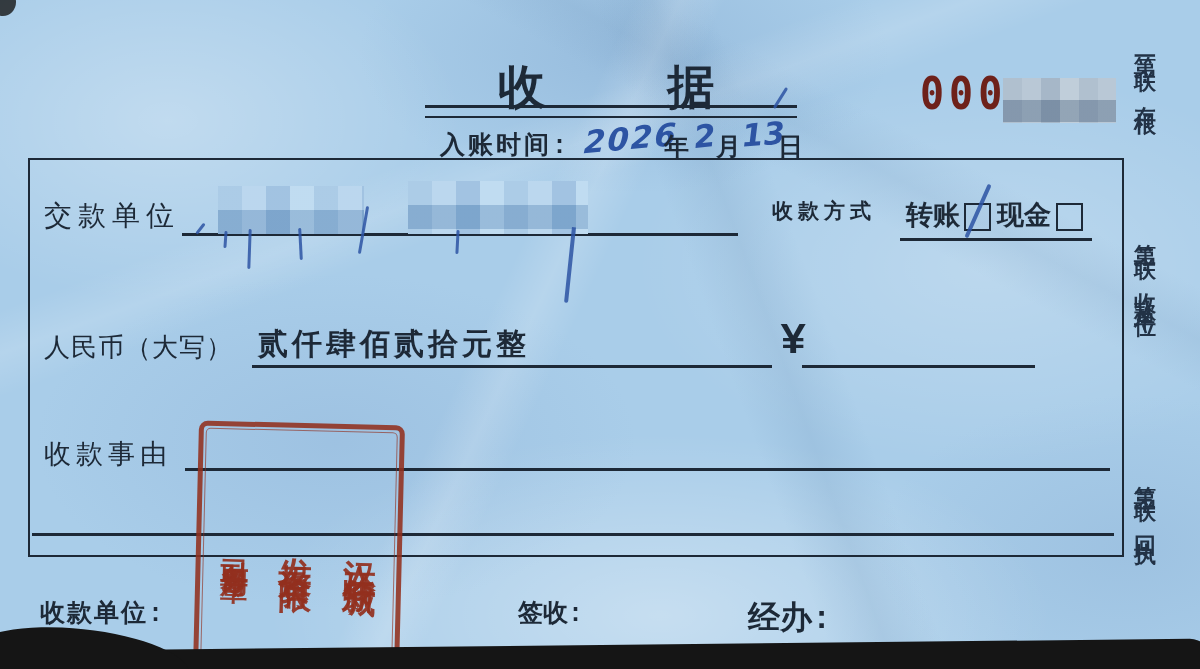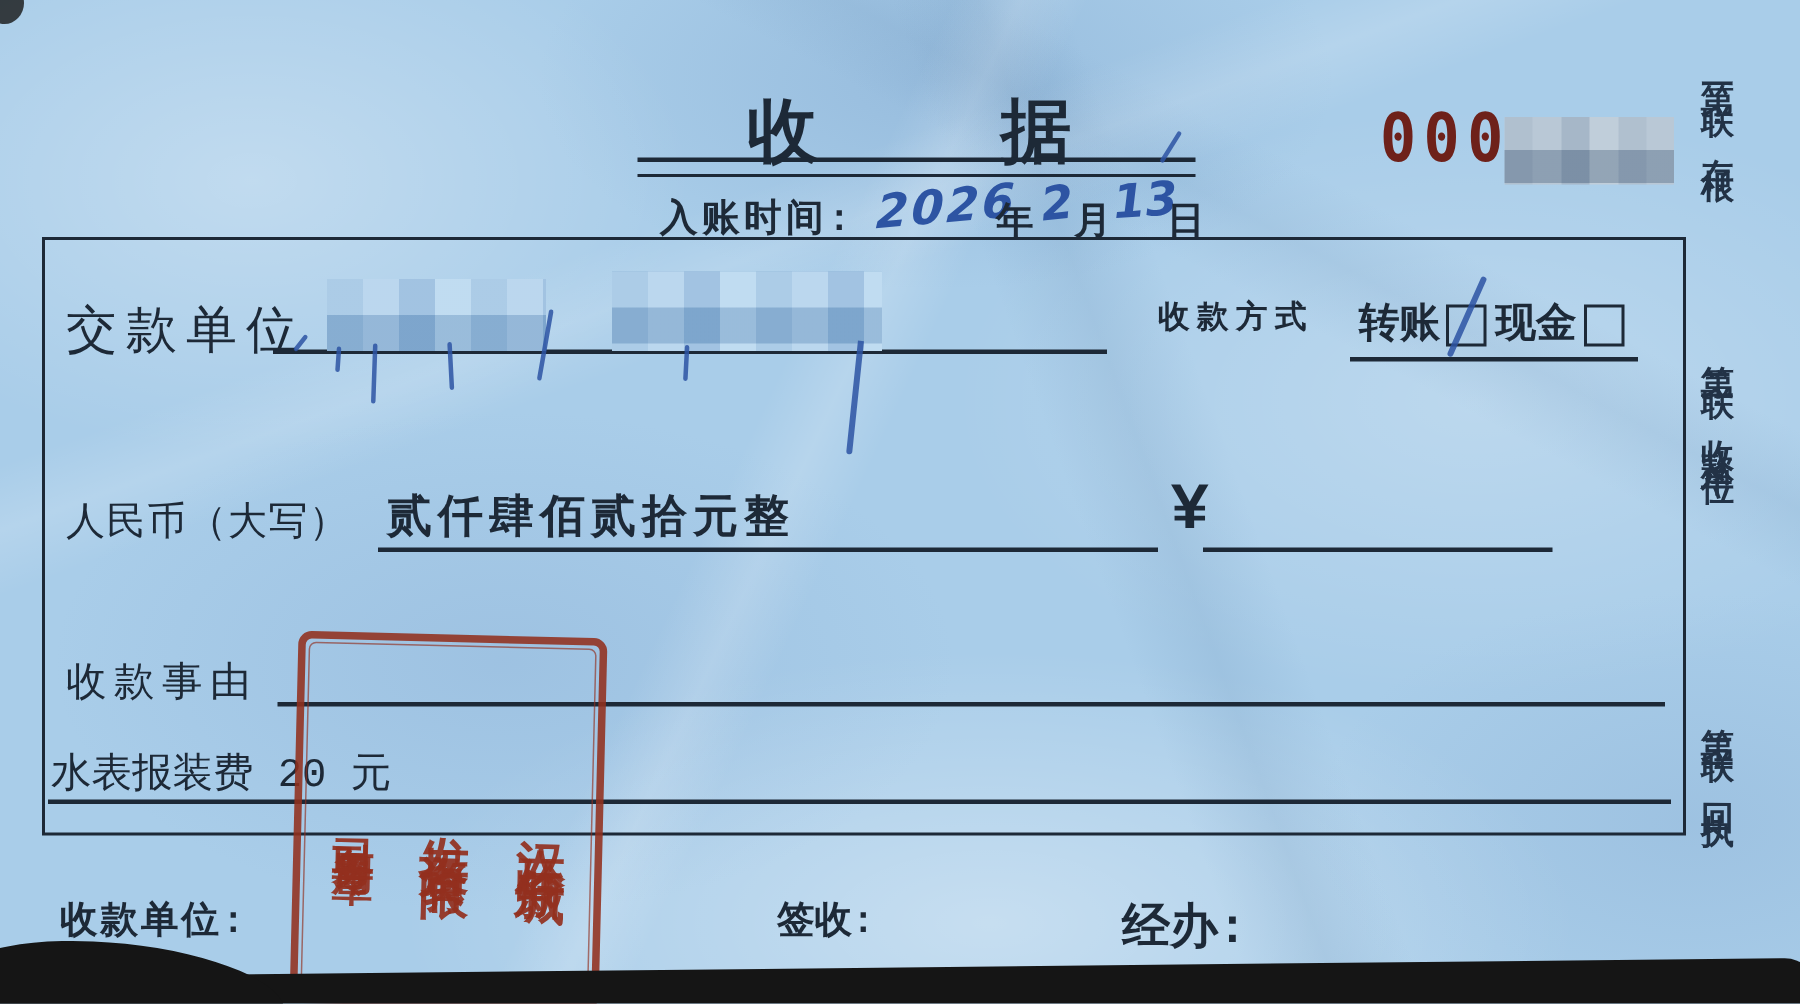--- a/index.html
+++ b/index.html
@@ -64,21 +64,21 @@
   <div class="abs print" style="left:440px;top:128px;font-size:25px;font-weight:bold;letter-spacing:3px;">入账时间:</div>
   <div class="abs hw" style="left:584px;top:120px;font-size:31px;transform:rotate(-5deg) skewX(-8deg);letter-spacing:2px;">2026</div>
   <div class="abs print" style="left:664px;top:130px;font-size:25px;font-weight:bold;">年</div>
   <div class="abs hw" style="left:694px;top:118px;font-size:31px;transform:rotate(-6deg);">2</div>
   <div class="abs print" style="left:716px;top:130px;font-size:25px;font-weight:bold;">月</div>
   <div class="abs hw" style="left:742px;top:116px;font-size:31px;transform:rotate(-4deg);">13</div>
   <div class="abs print" style="left:778px;top:130px;font-size:25px;font-weight:bold;">日</div>
 
   <div class="abs" style="left:28px;top:158px;width:1092px;height:395px;border:2.5px solid #1d2937;"></div>
 
-  <div class="abs print" style="left:44px;top:197px;font-size:34px;letter-spacing:6px;">交款单位</div>
+  <div class="abs print" style="left:44px;top:197px;font-size:28px;letter-spacing:6px;">交款单位</div>
   <div class="abs rule" style="left:182px;top:233px;width:556px;"></div>
   <div class="abs mosaic" style="left:218px;top:186px;width:146px;height:48px;"></div>
   <div class="abs mosaic" style="left:408px;top:181px;width:180px;height:53px;"></div>
   <div class="pen" style="left:199px;top:222px;width:2.5px;height:13px;transform:rotate(38deg);"></div>
   <div class="pen" style="left:224px;top:231px;width:2.5px;height:17px;transform:rotate(4deg);"></div>
   <div class="pen" style="left:248px;top:229px;width:3px;height:40px;transform:rotate(2deg);"></div>
   <div class="pen" style="left:299px;top:228px;width:3px;height:32px;transform:rotate(-3deg);"></div>
   <div class="pen" style="left:362px;top:206px;width:3px;height:48px;transform:rotate(10deg);"></div>
   <div class="pen" style="left:456px;top:230px;width:3px;height:24px;transform:rotate(3deg);"></div>
   <div class="pen" style="left:568px;top:227px;width:3.5px;height:76px;transform:rotate(6deg);border-radius:0 0 10px 10px;"></div>
@@ -92,21 +92,20 @@
   <div class="pen" style="left:976px;top:182px;width:3.5px;height:58px;transform:rotate(24deg);"></div>
 
   <div class="abs print" style="left:258px;top:324px;font-size:30px;font-weight:bold;letter-spacing:4px;">贰仟肆佰贰拾元整</div>
   <div class="abs print" style="left:44px;top:330px;font-size:26px;letter-spacing:1px;">人民币（大写）</div>
   <div class="abs rule" style="left:252px;top:365px;width:520px;"></div>
   <div class="abs print" style="left:780px;top:316px;font-size:44px;font-weight:bold;">¥</div>
   <div class="abs rule" style="left:802px;top:365px;width:233px;"></div>
 
   <div class="abs print" style="left:44px;top:436px;font-size:27px;letter-spacing:5px;">收款事由</div>
   <div class="abs rule" style="left:185px;top:468px;width:925px;"></div>
-  <div class="abs print" style="left:34px;top:497px;font-size:27px;white-space:nowrap;">水表报装费 20 元</div>
   <div class="abs rule" style="left:32px;top:533px;width:1082px;"></div>
 
   <div class="abs print" style="left:40px;top:596px;font-size:25px;font-weight:bold;letter-spacing:2px;">收款单位:</div>
   <div class="abs print" style="left:518px;top:596px;font-size:25px;font-weight:bold;">签收:</div>
   <div class="abs print" style="left:748px;top:596px;font-size:32px;font-weight:bold;">经办:</div>
 
   <div class="stampo">
     <div class="stampi">
       <span class="stampcol" style="font-size:33px;letter-spacing:6px;">汉左岭新城</span>
       <span class="stampcol" style="font-size:33px;letter-spacing:6px;">发投资有限</span>

